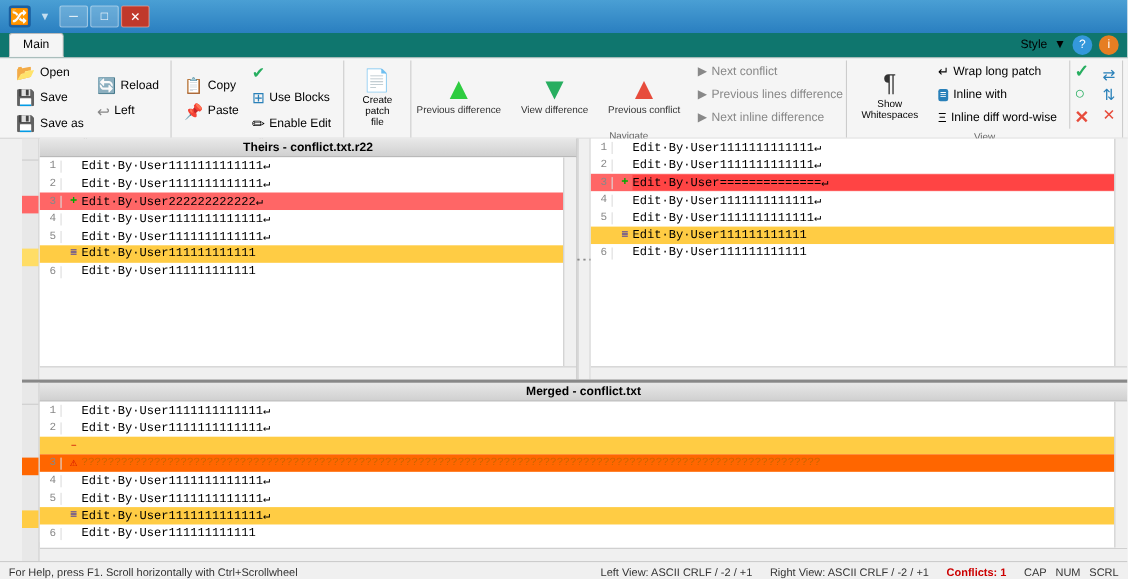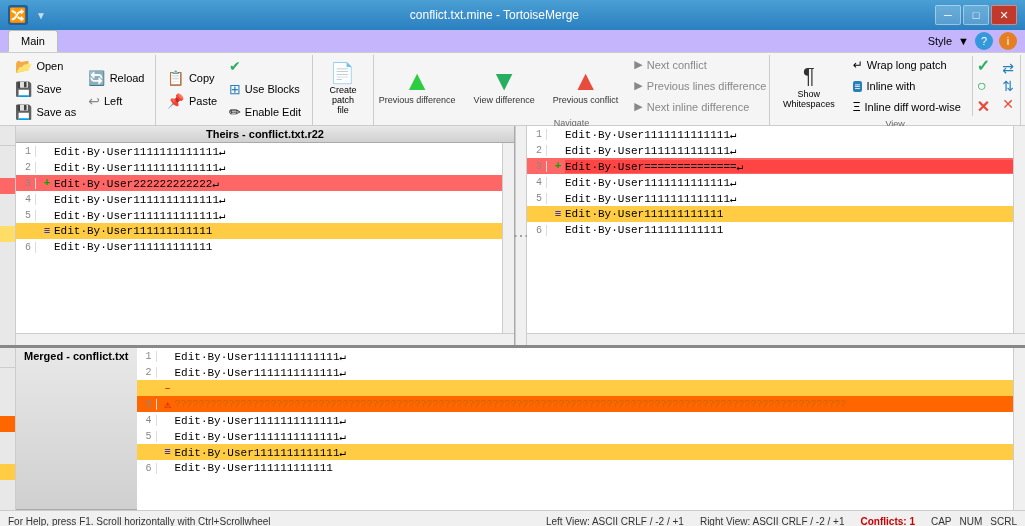--- a/index.html
+++ b/index.html
@@ -53,30 +53,29 @@
     .patch-btn { display: flex; flex-direction: column; align-items: center; cursor: pointer; padding: 4px 6px; border: 1px solid transparent; border-radius: 3px; }
     .patch-icon { font-size: 20px; }
     .patch-label { font-size: 9px; text-align: center; white-space: pre-line; }
   </style>
 </head>
 <body>
 
 <div class="title-bar">
   <div class="title-bar-icon">🔀</div>
   <div style="font-size:10px; color:rgba(255,255,255,0.7); margin-right:8px;">▼</div>
-  <div class="title-bar-title">conflict.txt.mine - TortoiseMerge</div>
   <div class="title-bar-controls">
     <div class="title-bar-btn">─</div>
     <div class="title-bar-btn">□</div>
     <div class="title-bar-btn close">✕</div>
   </div>
 </div>
 
 <div class="ribbon">
-  <div style="display:flex; align-items:flex-end; border-bottom:1px solid #ccc; background:#c4b5fd;">
+  <div style="display:flex; align-items:flex-end; border-bottom:1px solid #ccc; background:#0f766e;">
     <div style="padding:0 8px; display:flex;">
       <div class="ribbon-tab active">Main</div>
     </div>
     <div style="margin-left:auto; display:flex; align-items:center; gap:6px; padding:2px 8px; font-size:11px;">
       <span>Style</span>
       <span style="cursor:pointer;">▼</span>
       <span style="width:18px;height:18px;background:#3498db;color:white;border-radius:50%;display:inline-flex;align-items:center;justify-content:center;font-size:11px;cursor:pointer;">?</span>
       <span style="width:18px;height:18px;background:#e67e22;color:white;border-radius:50%;display:inline-flex;align-items:center;justify-content:center;font-size:11px;cursor:pointer;">i</span>
     </div>
   </div>
@@ -236,21 +235,21 @@
             <span style="font-size:14px; color:#e74c3c;">✕</span>
           </div>
         </div>
       </div>
       <div class="ribbon-group-label">View</div>
     </div>
 
   </div>
 </div>
 
-<div style="display:flex; flex-direction:column; height: calc(526px - 30px - 90px - 22px);">
+<div style="display:flex; flex-direction:column; height: calc(526px - 30px - 90px - 22px); margin-left: 20px;">
 
   <div style="display:flex; flex:1; min-height:0;">
 
     <div style="width:16px; background:#e8e8e8; border-right:1px solid #ccc; display:flex; flex-direction:column;">
       <div style="height:20px; border-bottom:1px solid #ccc;"></div>
       <div style="height:16px;"></div>
       <div style="height:16px;"></div>
       <div style="height:16px; background:#ff6666;"></div>
       <div style="height:16px;"></div>
       <div style="height:16px;"></div>
@@ -379,21 +378,21 @@
         <div style="height:16px;"></div>
         <div style="height:16px;"></div>
         <div style="height:16px;"></div>
         <div style="height:16px; background:#ff6600;"></div>
         <div style="height:16px;"></div>
         <div style="height:16px;"></div>
         <div style="height:16px; background:#ffcc44;"></div>
         <div style="height:16px;"></div>
       </div>
 
-      <div style="flex:1; display:flex; overflow:hidden;">
+      <div style="flex:1; display:flex; flex-direction:column; overflow:hidden;">
         <div style="background:linear-gradient(to bottom,#e8e8e8,#d0d0d0); padding:2px 8px; text-align:center; font-size:11px; font-weight:bold; border-bottom:1px solid #aaa;">Merged - conflict.txt</div>
         <div style="flex:1; overflow:hidden; font-family:'Courier New',monospace; font-size:11px; position:relative;">
           <div style="overflow:auto; height:100%; padding-right:12px;">
 
             <div class="code-line line-normal">
               <span class="line-num">1</span>
               <span class="line-marker"></span>
               <span class="line-text">Edit·By·User1111111111111↵</span>
             </div>
 

